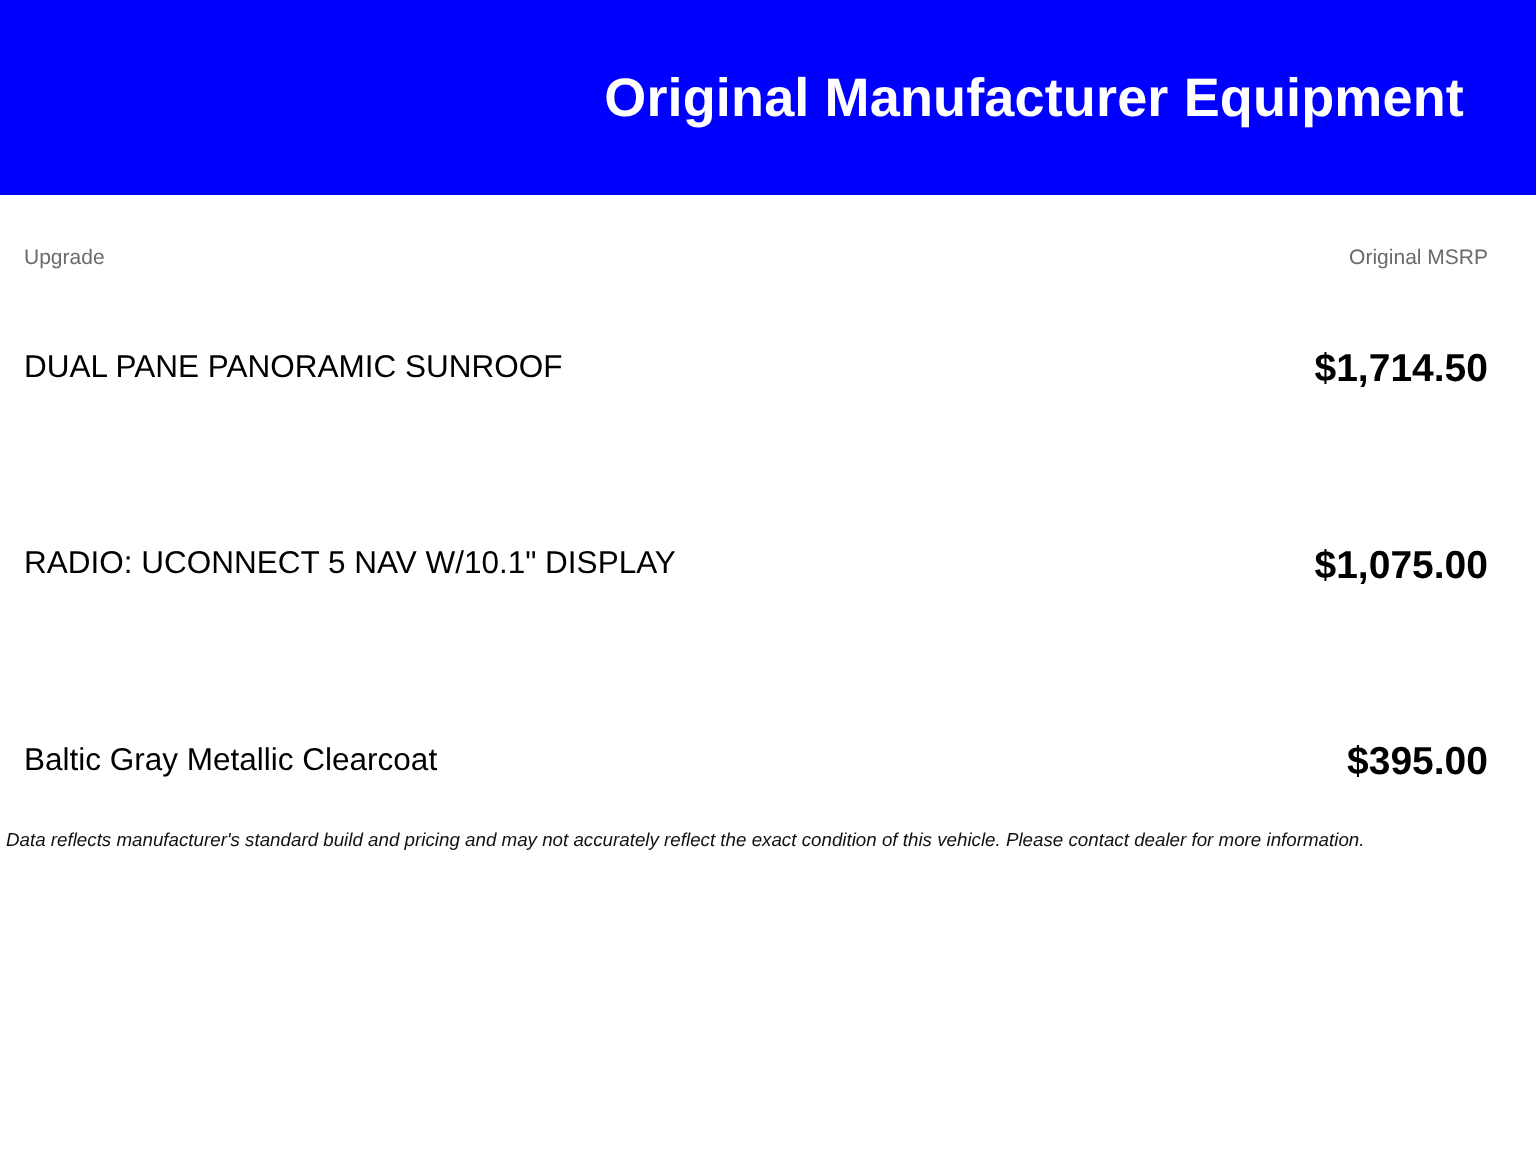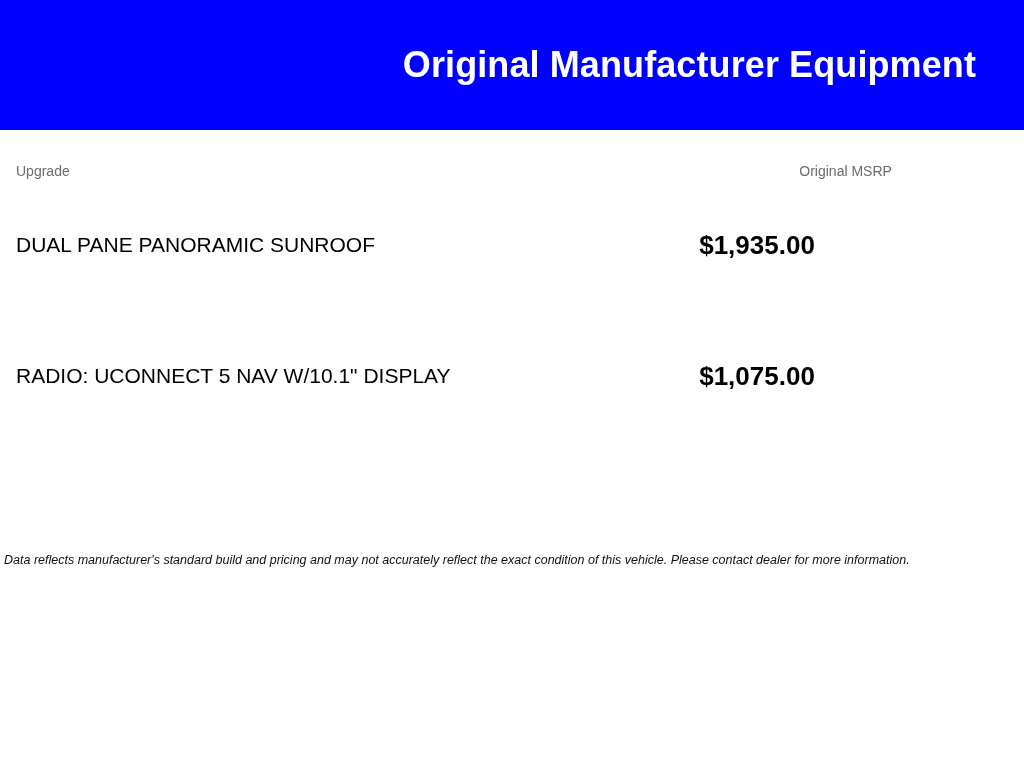--- a/index.html
+++ b/index.html
@@ -62,21 +62,21 @@
     table-layout: fixed;
   }
 
   .equip-table th,
   .equip-table td {
     border: none;
     vertical-align: middle;
   }
 
   .col-label { width: 70%; text-align: left; }
-  .col-price { width: 30%; }
+  .col-price { width: 30%; text-align: right; }
 
   thead th {
     font-size: 14px;
     font-weight: normal;
     color: #6b6b6b;
     padding-top: 33px;
     padding-bottom: 0;
     line-height: 1.2;
   }
 
@@ -131,29 +131,37 @@
           <th class="col-label">Upgrade</th>
           <th class="col-price">Original MSRP</th>
         </tr>
       </thead>
       <tbody>
         <tr>
           <td class="col-label">
             <span class="item-name">DUAL PANE PANORAMIC SUNROOF</span>
           </td>
           <td class="col-price">
-            <span class="item-price">$1,935.00</span>
+            <span class="item-price">$1,714.50</span>
           </td>
         </tr>
         <tr>
           <td class="col-label">
             <span class="item-name">RADIO: UCONNECT 5 NAV W/10.1" DISPLAY</span>
           </td>
           <td class="col-price">
             <span class="item-price">$1,075.00</span>
+          </td>
+        </tr>
+        <tr>
+          <td class="col-label">
+            <span class="item-name">Baltic Gray Metallic Clearcoat</span>
+          </td>
+          <td class="col-price">
+            <span class="item-price">$395.00</span>
           </td>
         </tr>
       </tbody>
     </table>
 
     <p class="footnote">Data reflects manufacturer's standard build and pricing and may not accurately reflect the exact condition of this vehicle. Please contact dealer for more information.</p>
   </main>
 
 </div>
 

